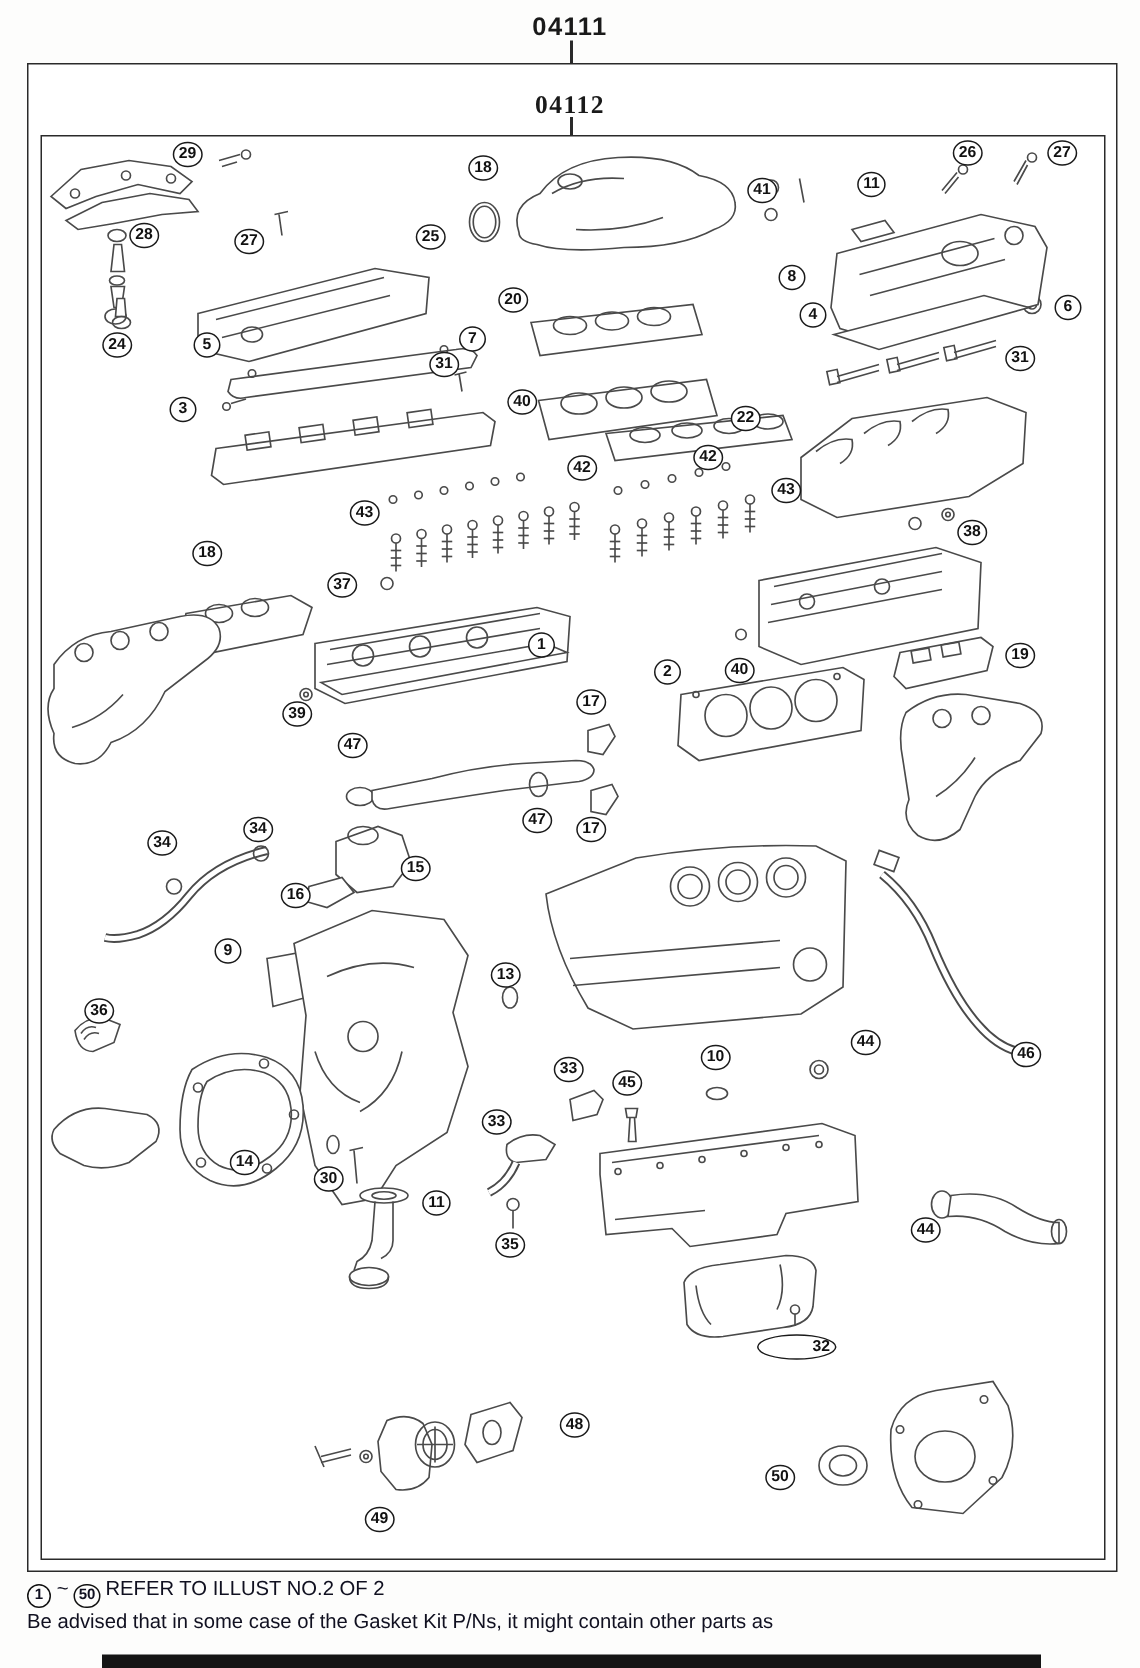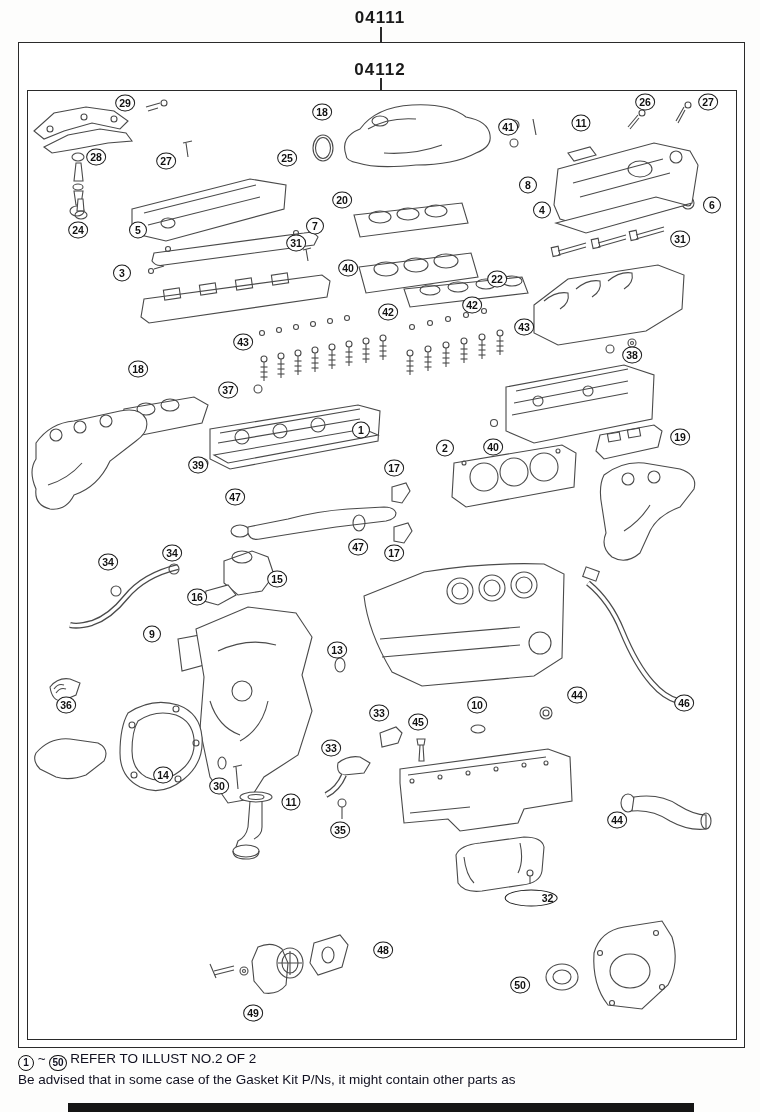--- a/index.html
+++ b/index.html
@@ -6,21 +6,21 @@
   .page{
     position:relative;width:760px;height:1112px;background:#fdfdfc;
     font-family:"Liberation Sans",sans-serif;color:#111;overflow:hidden;
     margin:0 auto;
   }
   .part-code{
     position:absolute;left:0;right:0;text-align:center;
     font-size:17px;font-weight:bold;letter-spacing:1px;color:#1a1a1a;
   }
   .code-outer{top:8px;}
-  .code-inner{top:60px;}
+  .code-inner{top:60px;font-family:Liberation Serif, serif;}
   .tick{position:absolute;width:1.5px;background:#2a2a2a;}
   .tick-outer{left:380px;top:27px;height:15px;}
   .tick-inner{left:380px;top:78px;height:12px;}
   .outer-box{
     position:absolute;left:18px;top:42px;width:727px;height:1006px;
     border:1.5px solid #2a2a2a;box-sizing:border-box;background:#fff;
   }
   .inner-box{
     position:absolute;left:27px;top:90px;width:710px;height:950px;
     border:1.5px solid #2a2a2a;box-sizing:border-box;background:#fff;
@@ -437,39 +437,39 @@
       <div class="callout" style="left: 315px; top: 226px;">7</div>
       <div class="callout" style="left: 296px; top: 243px;">31</div>
       <div class="callout" style="left: 680px; top: 239px;">31</div>
       <div class="callout" style="left: 122px; top: 273px;">3</div>
       <div class="callout" style="left: 348px; top: 268px;">40</div>
       <div class="callout" style="left: 497px; top: 279px;">22</div>
       <div class="callout" style="left: 388px; top: 312px;">42</div>
       <div class="callout" style="left: 472px; top: 305px;">42</div>
       <div class="callout" style="left: 243px; top: 342px;">43</div>
       <div class="callout" style="left: 524px; top: 327px;">43</div>
-      <div class="callout" style="left: 632px; top: 355px;">38</div>
+      <div class="callout" style="left: 648px; top: 355px;">38</div>
       <div class="callout" style="left: 138px; top: 369px;">18</div>
       <div class="callout" style="left: 228px; top: 390px;">37</div>
       <div class="callout" style="left: 361px; top: 430px;">1</div>
       <div class="callout" style="left: 445px; top: 448px;">2</div>
       <div class="callout" style="left: 493px; top: 447px;">40</div>
       <div class="callout" style="left: 680px; top: 437px;">19</div>
-      <div class="callout" style="left: 198px; top: 465px;">39</div>
+      <div class="callout" style="left: 198px; top: 476px;">39</div>
       <div class="callout" style="left: 235px; top: 497px;">47</div>
       <div class="callout" style="left: 394px; top: 468px;">17</div>
       <div class="callout" style="left: 358px; top: 547px;">47</div>
       <div class="callout" style="left: 394px; top: 553px;">17</div>
       <div class="callout" style="left: 108px; top: 562px;">34</div>
       <div class="callout" style="left: 172px; top: 553px;">34</div>
       <div class="callout" style="left: 277px; top: 579px;">15</div>
       <div class="callout" style="left: 197px; top: 597px;">16</div>
       <div class="callout" style="left: 152px; top: 634px;">9</div>
       <div class="callout" style="left: 337px; top: 650px;">13</div>
-      <div class="callout" style="left: 66px; top: 705px;">36</div>
+      <div class="callout" style="left: 66px; top: 674px;">36</div>
       <div class="callout" style="left: 577px; top: 695px;">44</div>
       <div class="callout" style="left: 684px; top: 703px;">46</div>
       <div class="callout" style="left: 379px; top: 713px;">33</div>
       <div class="callout" style="left: 418px; top: 722px;">45</div>
       <div class="callout" style="left: 477px; top: 705px;">10</div>
       <div class="callout" style="left: 331px; top: 748px;">33</div>
       <div class="callout" style="left: 163px; top: 775px;">14</div>
       <div class="callout" style="left: 219px; top: 786px;">30</div>
       <div class="callout" style="left: 291px; top: 802px;">11</div>
       <div class="callout" style="left: 340px; top: 830px;">35</div>

